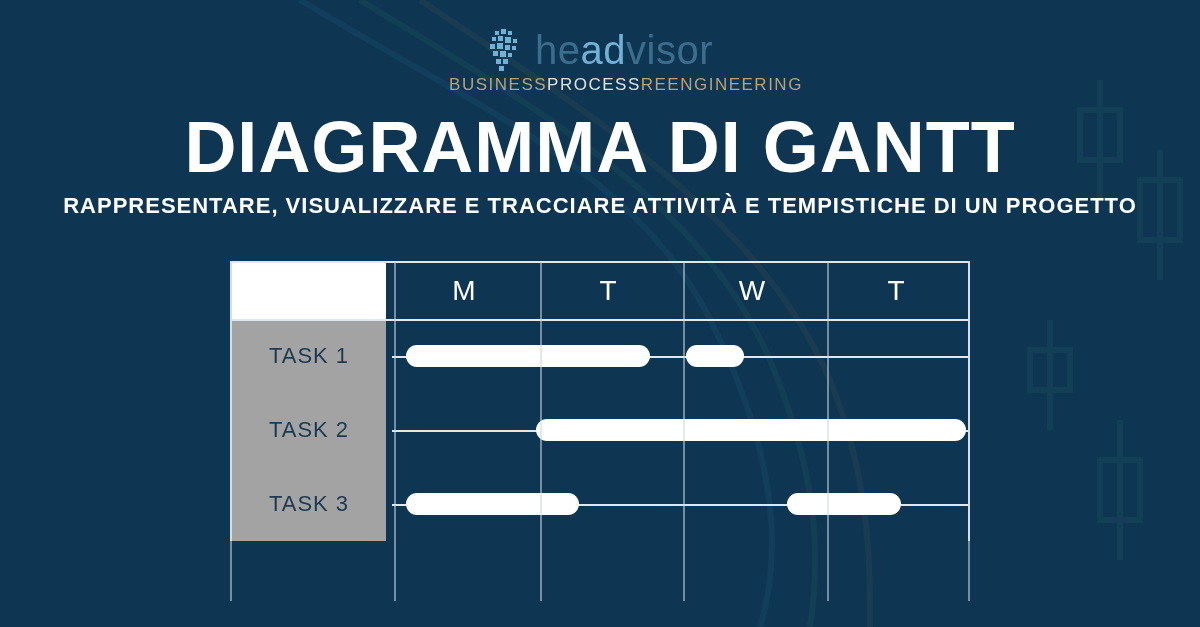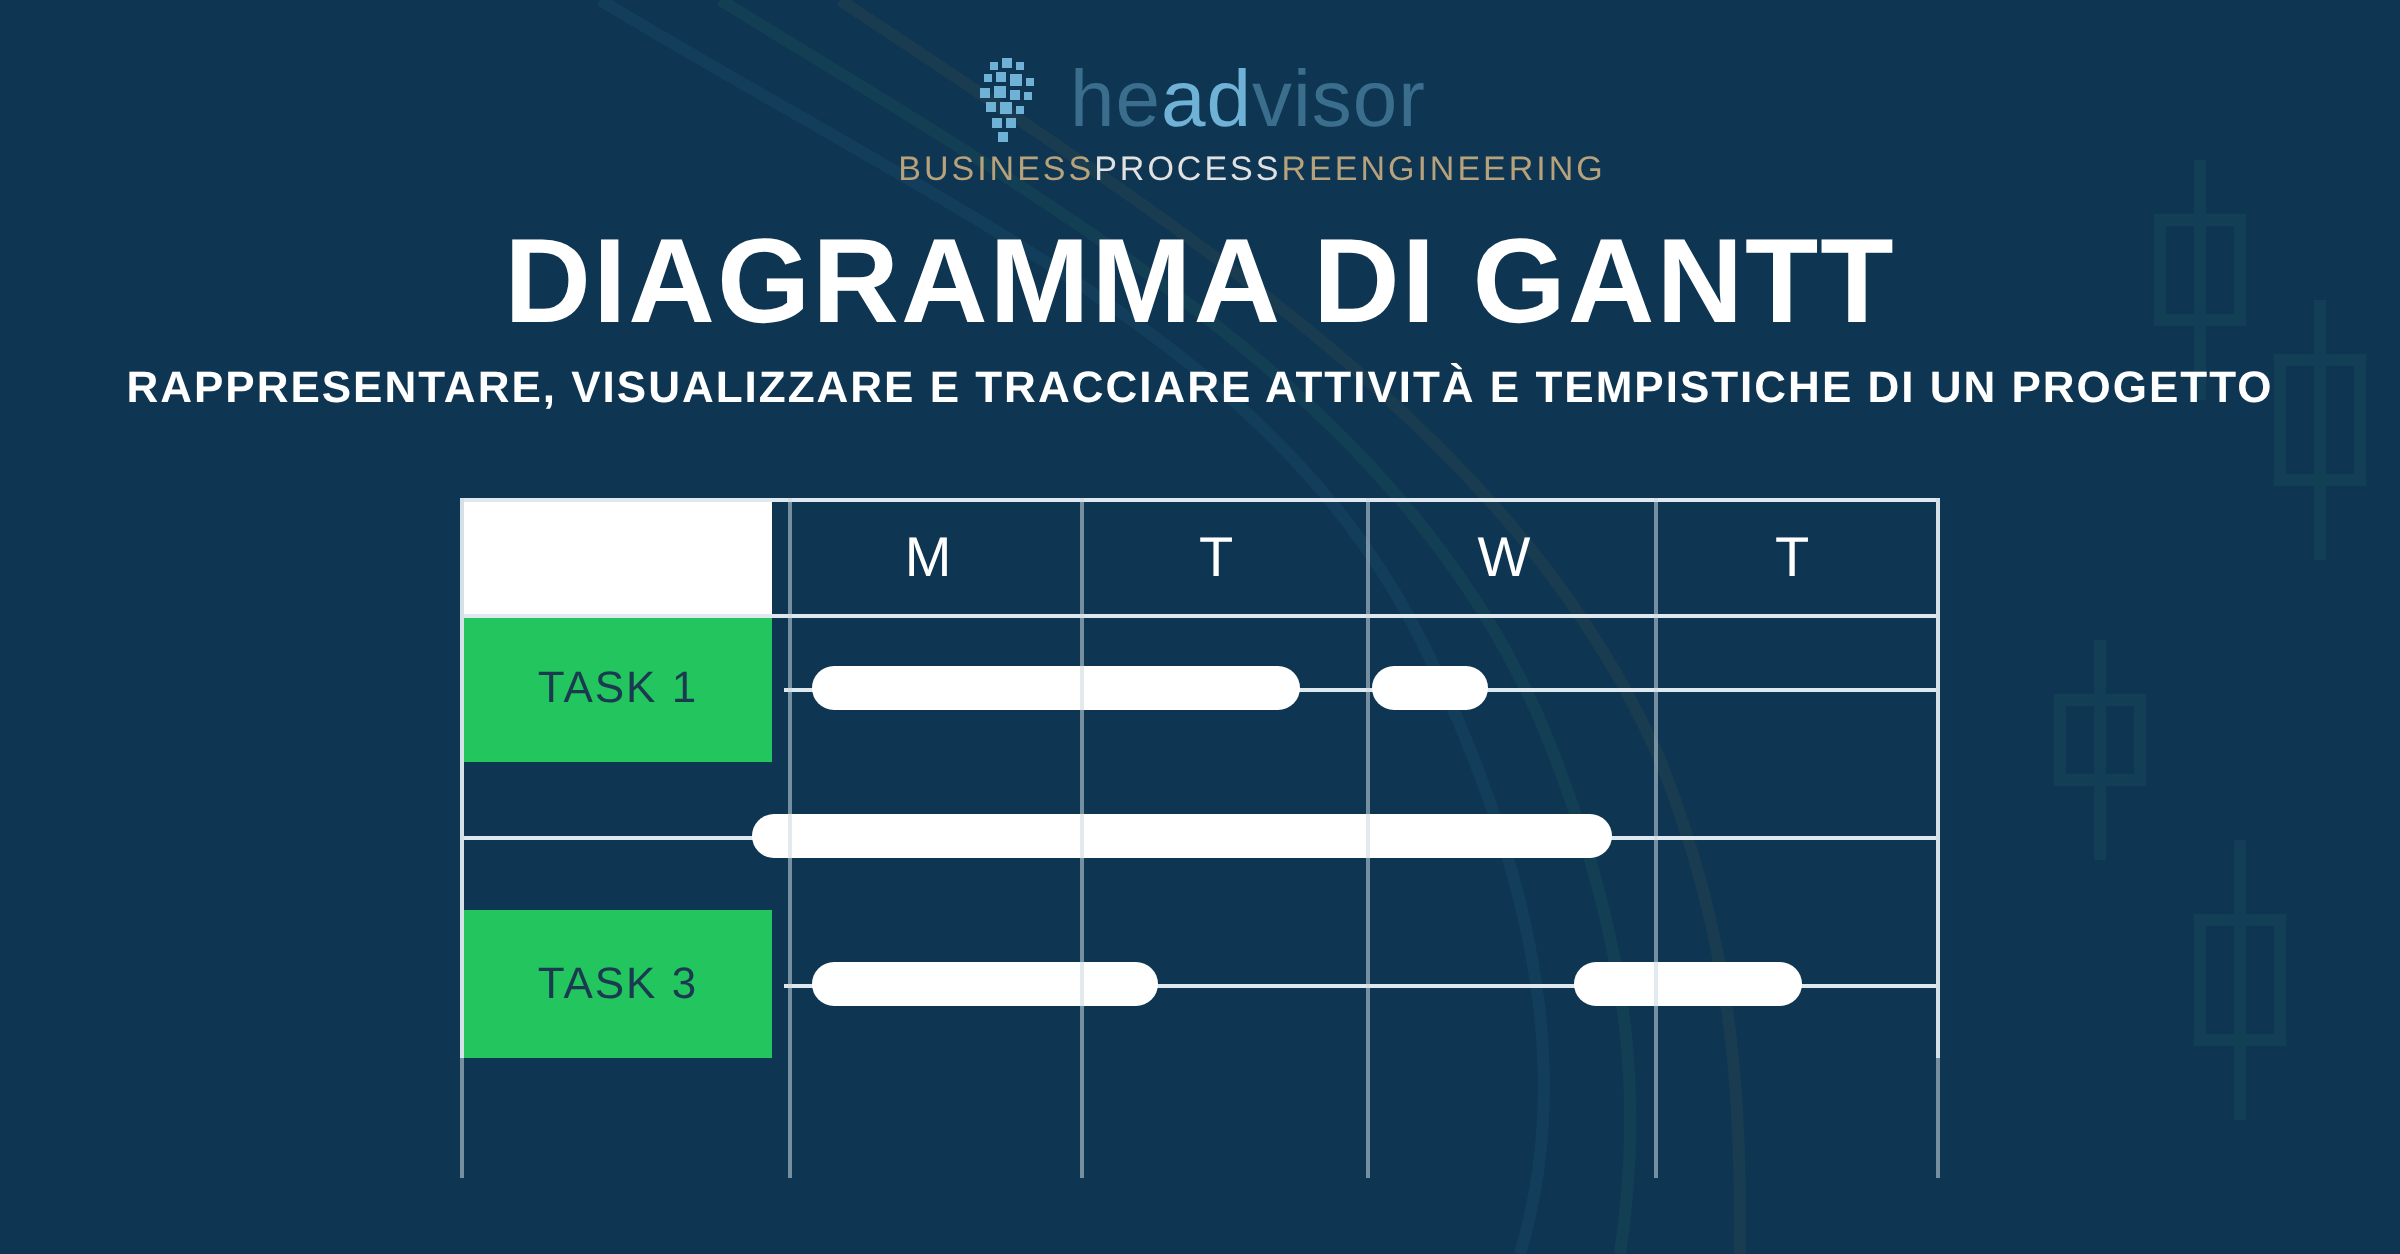--- a/index.html
+++ b/index.html
@@ -37,21 +37,21 @@
   .logo-word .accent { color: #6fb2d6; font-weight: 400; }
   .logo-tag {
     font-size: 17px; letter-spacing: 1.5px;
     color: #b7a27b; text-transform: uppercase;
     margin-left: 52px; 
   }
   .logo-tag .mid { color: #e1e1e1; }
 
   .title {
     margin-top: 16px;
-    font-size: 60px;
+    font-size: 72px;
     font-weight: 800;
     letter-spacing: 1px;
     line-height: 1.0;
     text-align: center;
   }
   .subtitle {
     margin-top: 10px;
     font-size: 22px;
     font-weight: 600;
     letter-spacing: 1px;
@@ -82,21 +82,21 @@
     flex: 1; display: flex;
   }
   .head-cell {
     flex: 1; display: flex; align-items: center; justify-content: center;
     font-size: 28px; font-weight: 400; color: #ffffff;
   }
   .body-row {
     display: flex; height: 74px; align-items: center; position: relative;
   }
   .task-label {
-    width: 160px; height: 74px; background: #22c55e;
+    width: 160px; height: 74px; background: #a3a3a3;
     display: flex; align-items: center; justify-content: center;
     color: #1b3a50; font-size: 22px; letter-spacing: 1px;
     border-right: 6px solid #0e3551;
   }
   .lane {
     flex: 1; position: relative; height: 74px;
   }
   .bar {
     position: absolute; top: 50%; transform: translateY(-50%);
     height: 22px; background: #ffffff; border-radius: 11px;
@@ -191,20 +191,21 @@
 
     <div class="body-row">
           <div class="task-label">TASK 1</div>
           <div class="lane">
             <div class="hline" style="left: 0px; right: 0px; position: absolute; top: 50%; height: 2px; background: rgb(223, 232, 238);"></div>
             <div class="bar" style="left: 14.35px; width: 243.95px;"></div>
             <div class="bar" style="left: 294.175px; width: 57.4px;"></div>
           </div>
         </div>
         <div class="body-row">
+          <div class="task-label">TASK 2</div>
           <div class="lane">
             <div class="hline" style="left: 0px; right: 0px; position: absolute; top: 50%; height: 2px; background: rgb(223, 232, 238);"></div>
             <div class="bar" style="left: 143.5px; width: 430.5px;"></div>
           </div>
         </div>
         <div class="body-row">
           <div class="task-label">TASK 3</div>
           <div class="lane">
             <div class="hline" style="left: 0px; right: 0px; position: absolute; top: 50%; height: 2px; background: rgb(223, 232, 238);"></div>
             <div class="bar" style="left: 14.35px; width: 172.2px;"></div>

